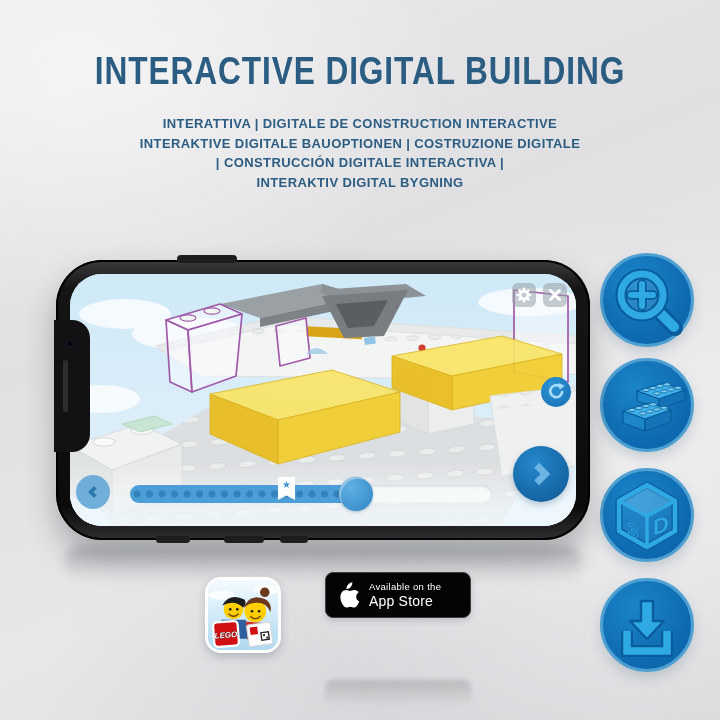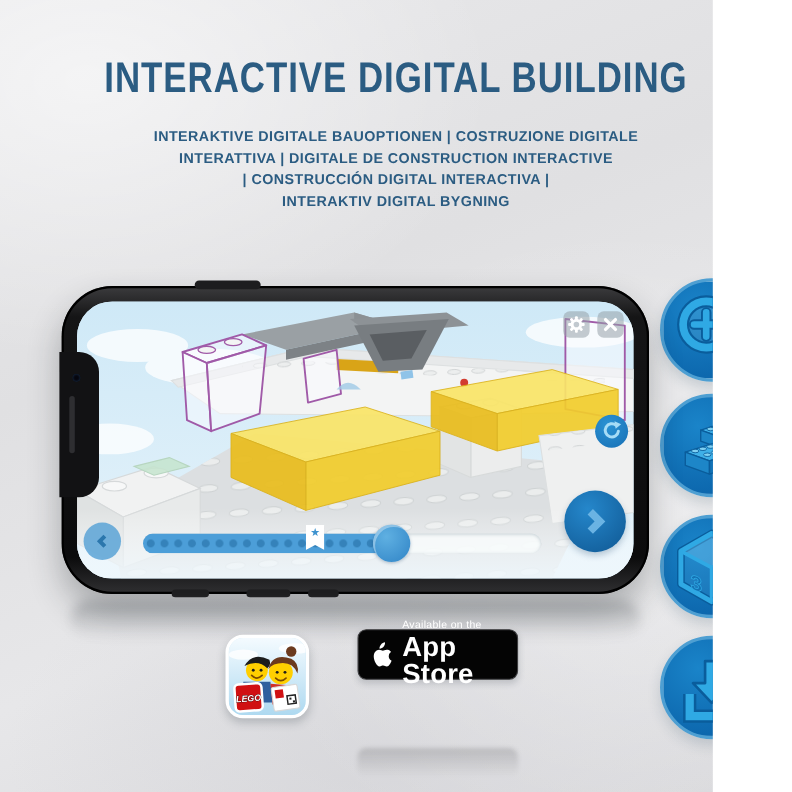--- a/index.html
+++ b/index.html
@@ -1,18 +1,18 @@
 <!DOCTYPE html>
 <html><head>
 <meta charset="utf-8">
 <style>
   html,body{margin:0;padding:0;}
   body{font-family:"Liberation Sans","DejaVu Sans",sans-serif;}
   #stage{
-    position:relative;width:648px;height:720px;overflow:hidden;
+    position:relative;width:720px;height:720px;overflow:hidden;
     background:
       radial-gradient(620px 420px at 12% 10%, rgba(255,255,255,.55), rgba(255,255,255,0) 60%),
       radial-gradient(560px 460px at 88% 70%, rgba(255,255,255,.35), rgba(255,255,255,0) 65%),
       radial-gradient(500px 300px at 55% 95%, rgba(205,205,210,.45), rgba(205,205,210,0) 70%),
       linear-gradient(158deg,#e9e9eb 0%,#e0e0e2 38%,#e7e7e9 66%,#d9d9dc 100%);
   }
   
   .title{
     position:absolute;left:0;top:50px;width:720px;text-align:center;
     font-size:36px;font-weight:800;letter-spacing:1px;color:#2b5c82;
@@ -100,37 +100,37 @@
     background:#cfe9f6;border:3px solid #fff;box-sizing:border-box;
     box-shadow:0 4px 8px rgba(60,70,80,.25);overflow:hidden;
   }
   .badge{
     position:absolute;left:325px;width:146px;height:46px;border-radius:8px;background:#040404;
     border:1px solid #3e3e40;box-sizing:border-box;display:flex;align-items:center;
     color:#fff;padding-left:10px;box-shadow:0 3px 6px rgba(60,70,80,.2);
   }
   .badge .txt{display:flex;flex-direction:column;margin-left:9px;line-height:1;}
   .badge .tagline{font-size:9.5px;letter-spacing:.3px;margin-bottom:3px;}
-  .badge .store{font-size:25px;font-weight:700;letter-spacing:.2px;}
+  .badge .store{font-size:14px;font-weight:400;letter-spacing:.2px;}
   .gp .tagline{font-size:8.5px;letter-spacing:1.2px;}
   .badge-refl{
     position:absolute;left:325px;top:680px;width:146px;height:26px;border-radius:8px;
     background:linear-gradient(180deg,rgba(40,40,42,.18),rgba(40,40,42,0));filter:blur(2px);
   }
 </style>
 </head>
 <body>
 
 <div id="stage">
 
   <div class="title">INTERACTIVE DIGITAL BUILDING</div>
   <div class="subtitle">
+    <div>INTERATTIVA | DIGITALE DE CONSTRUCTION INTERACTIVE</div>
     <div>INTERAKTIVE DIGITALE BAUOPTIONEN | COSTRUZIONE DIGITALE</div>
-    <div>INTERATTIVA | DIGITALE DE CONSTRUCTION INTERACTIVE</div>
-    <div>| CONSTRUCCIÓN DIGITAL INTERACTIVA |</div>
+    <div>| CONSTRUCCIÓN DIGITALE INTERACTIVA |</div>
     <div>INTERAKTIV DIGITAL BYGNING</div>
   </div>
 
 
   <div class="feat" style="top:253px">
     <svg viewBox="0 0 88 88">
       <line x1="55" y1="55" x2="72" y2="72" stroke="#0a5d9c" stroke-width="16" stroke-linecap="round"></line>
       <line x1="55" y1="55" x2="71" y2="71" stroke="#2fa9e4" stroke-width="10" stroke-linecap="round"></line>
       <circle cx="39" cy="39" r="21" fill="rgba(200,235,250,.12)" stroke="#0a5d9c" stroke-width="11"></circle>
       <circle cx="39" cy="39" r="21" fill="none" stroke="#2fa9e4" stroke-width="7"></circle>

